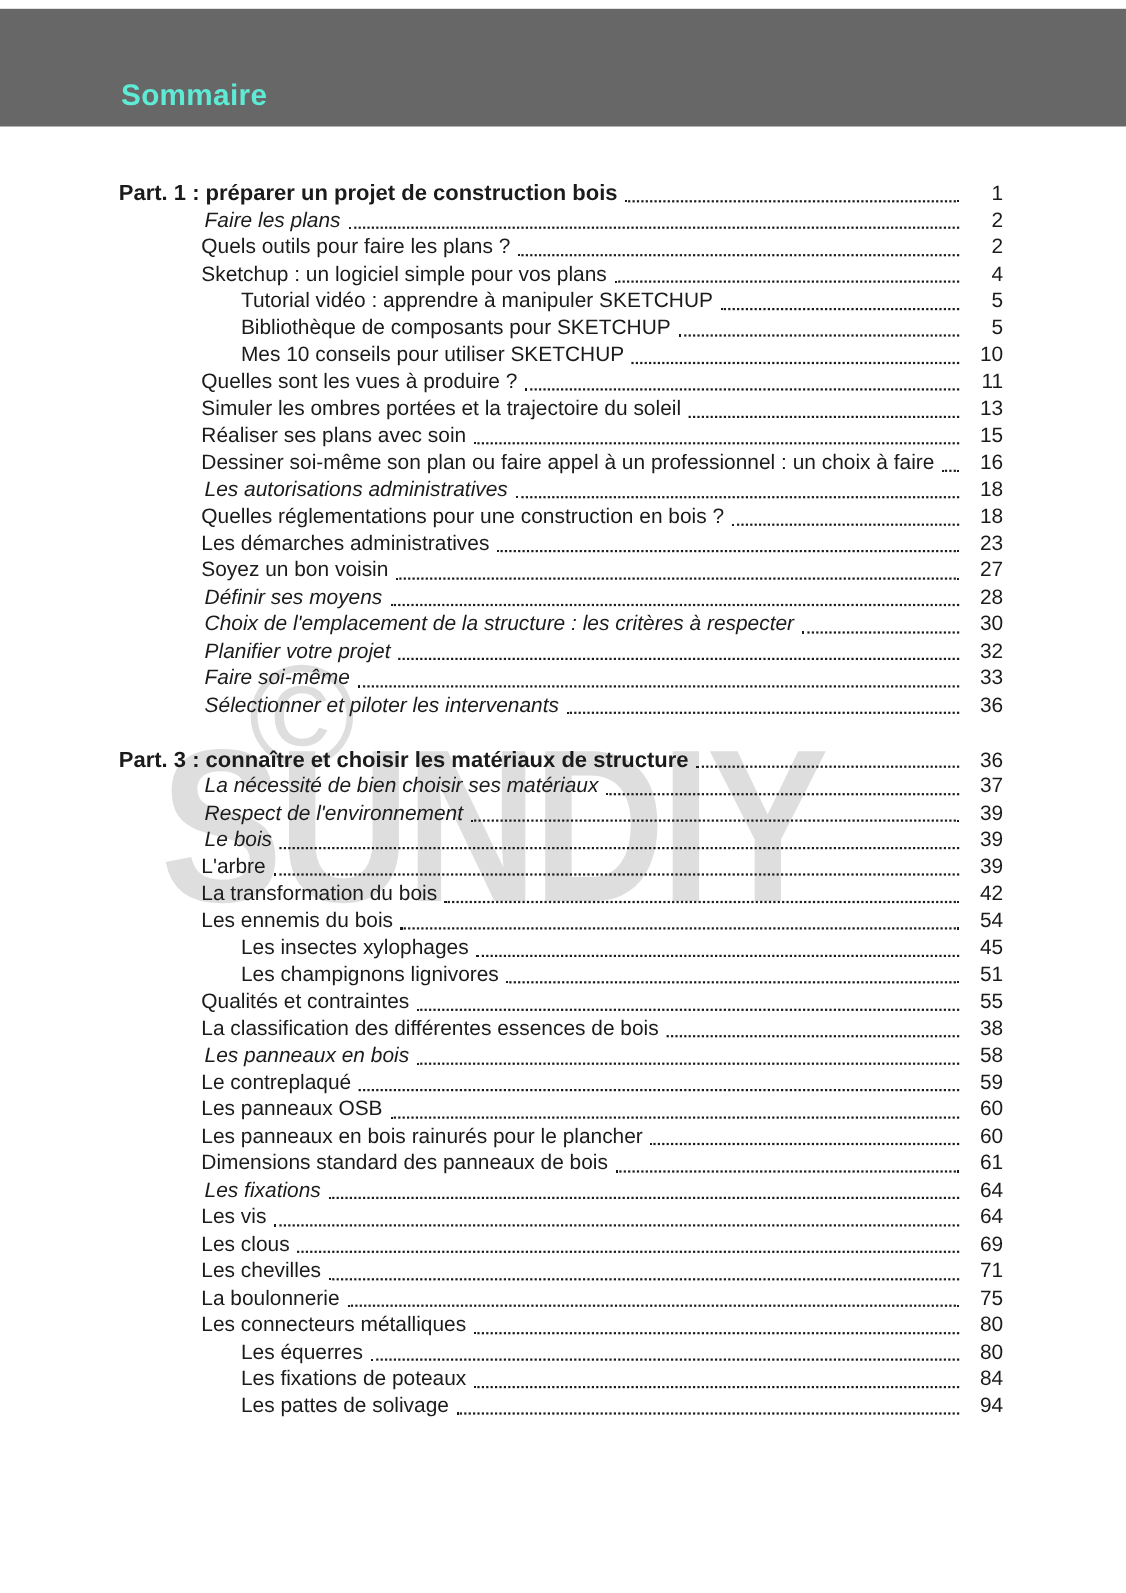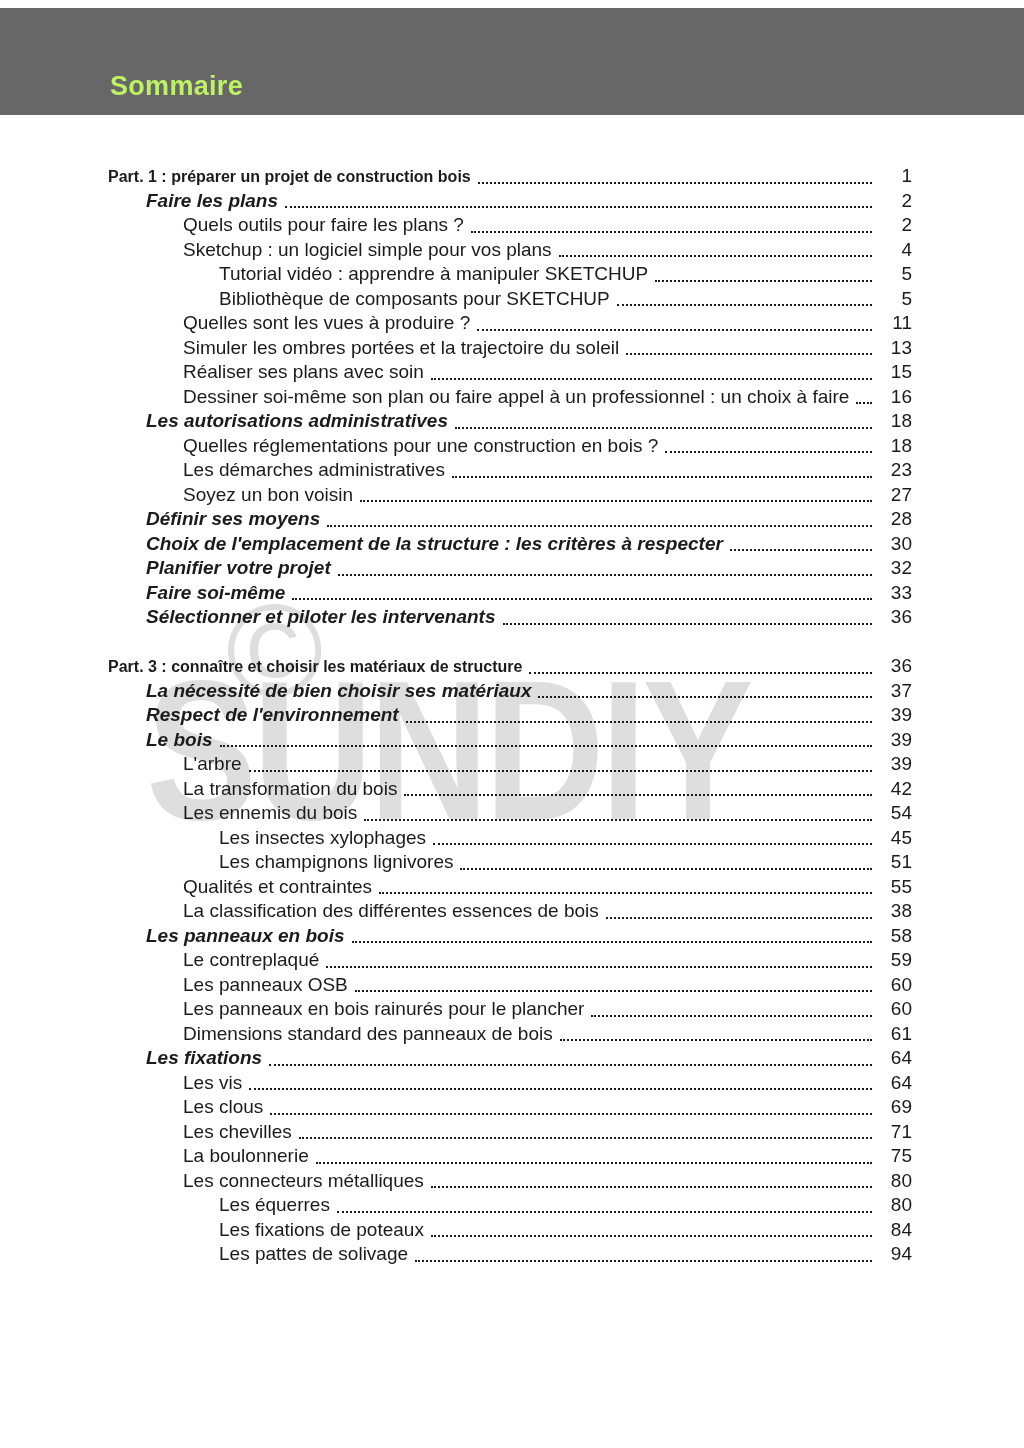--- a/index.html
+++ b/index.html
@@ -13,21 +13,21 @@
   }
   
   .band {
     position:absolute; top:8px; left:0;
     width:1024px; height:107px;
     background:#676767;
     display:flex; align-items:flex-end;
   }
   .band .title {
     margin:0 0 13px 110px;
-    color:#bef264;
+    color:#5eead4;
     font-size:27px;
     font-weight:bold;
     letter-spacing:0.3px;
   }
   
   .wm { position:absolute; z-index:0; color:#dedede; user-select:none; white-space:nowrap; }
   .wm-c { top:585px; left:226px; font-size:132px; line-height:1; font-weight:normal; }
   .wm-text {
     top:652px; left:146px;
     font-size:198px; line-height:1;
@@ -47,23 +47,23 @@
     flex:1 1 auto;
     min-width:10px;
     margin:0 6px 5px 7px;
     border-bottom:2.4px dotted #1b1b1b;
     align-self:flex-end;
   }
   .row .pg {
     min-width:34px; text-align:right;
     font-weight:normal; font-style:normal; font-size:19px;
   }
-  .lvl0 .label { font-weight:bold; font-size:16px; }
+  .lvl0 .label { font-weight:bold; font-size:20px; }
   .lvl1 { padding-left:38px; }
-  .lvl1 .label { font-weight:bold; font-style:italic; }
+  .lvl1 .label { font-weight:normal; font-style:italic;margin-left:40px; }
   .lvl2 { padding-left:75px; }
   .lvl3 { padding-left:111px; }
 </style>
 </head>
 <body>
 
 <div class="band">
   <div class="title">Sommaire</div>
 </div>
 
@@ -94,20 +94,25 @@
     <div class="row lvl3">
       <span class="label">Tutorial vidéo : apprendre à manipuler SKETCHUP</span>
       <span class="dots"></span>
       <span class="pg">5</span>
     </div>
     <div class="row lvl3">
       <span class="label">Bibliothèque de composants pour SKETCHUP</span>
       <span class="dots"></span>
       <span class="pg">5</span>
     </div>
+    <div class="row lvl3">
+      <span class="label">Mes 10 conseils pour utiliser SKETCHUP</span>
+      <span class="dots"></span>
+      <span class="pg">10</span>
+    </div>
     <div class="row lvl2">
       <span class="label">Quelles sont les vues à produire ?</span>
       <span class="dots"></span>
       <span class="pg">11</span>
     </div>
     <div class="row lvl2">
       <span class="label">Simuler les ombres portées et la trajectoire du soleil</span>
       <span class="dots"></span>
       <span class="pg">13</span>
     </div>

